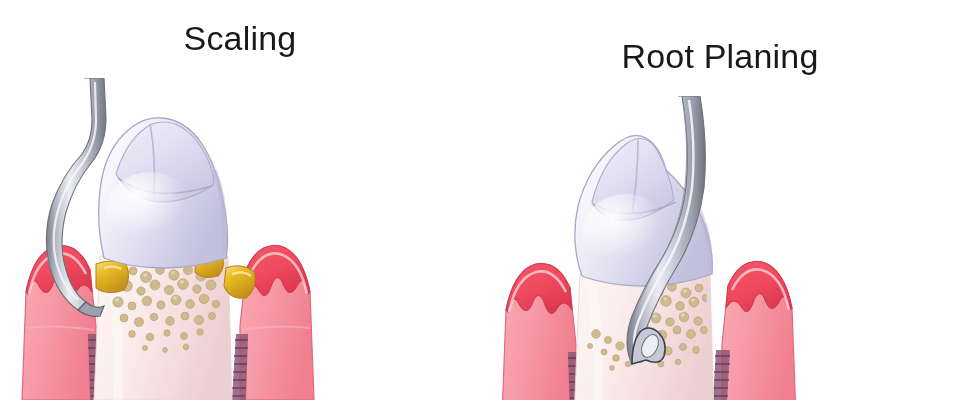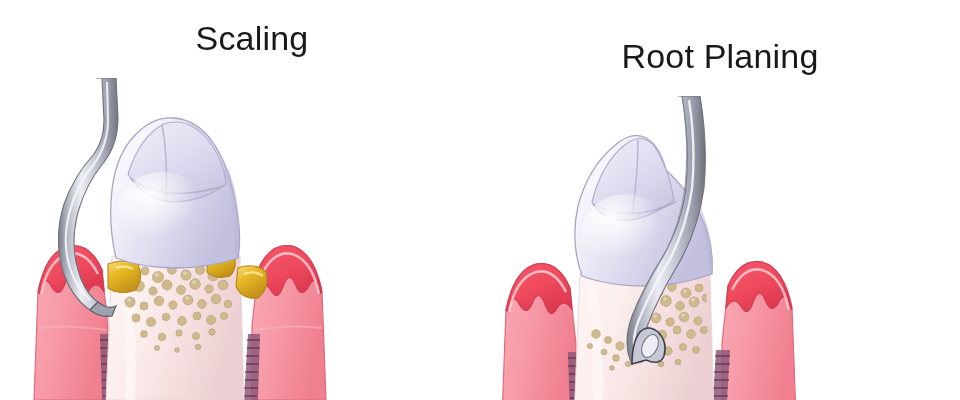--- a/index.html
+++ b/index.html
@@ -19,21 +19,21 @@
     position: relative;
     width: 960px;
     height: 400px;
     background: #ffffff;
   }
   .panel {
     position: absolute;
     top: 0;
     height: 400px;
   }
-  #panel-scaling { left: 12px; width: 480px; }
+  #panel-scaling { left: 0px; width: 480px; }
   #panel-root-planing { left: 480px; width: 480px; margin-top: 18px; }
 
   .panel-title {
     position: absolute;
     top: 18px;
     left: 0;
     width: 480px;
     text-align: center;
     font-size: 34px;
     font-weight: 400;

